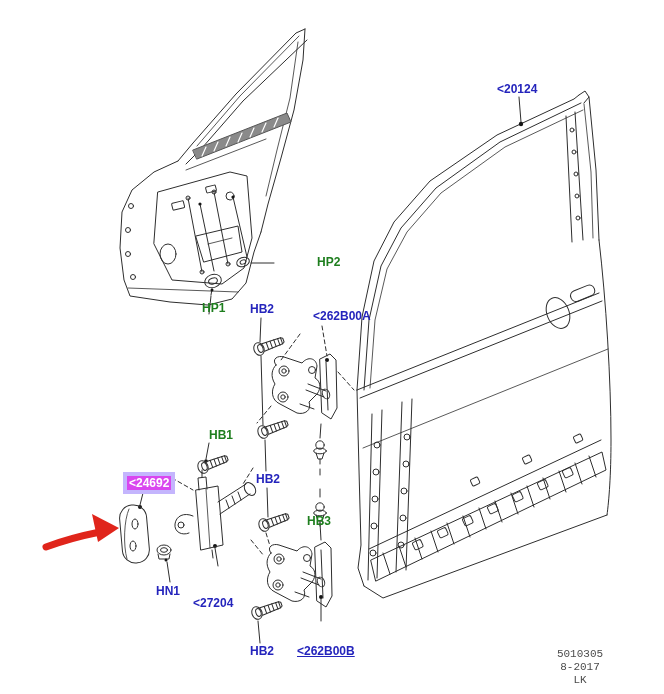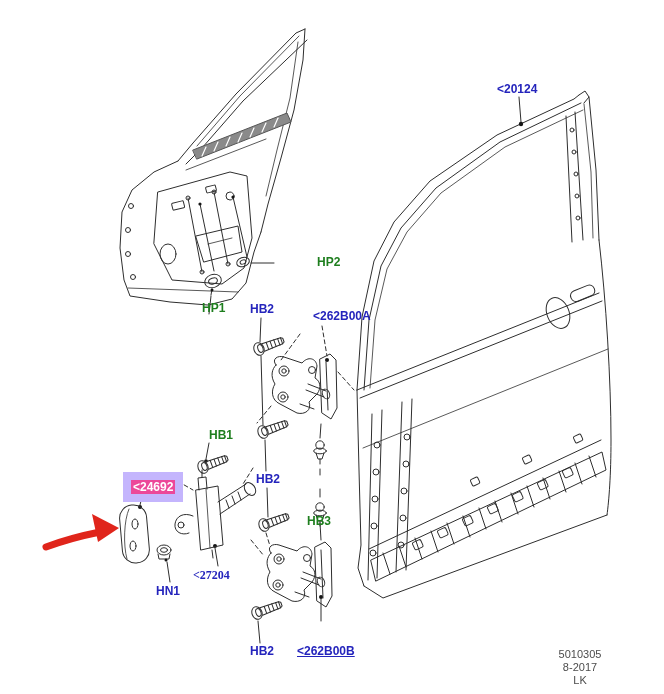--- a/index.html
+++ b/index.html
@@ -11,25 +11,25 @@
   #art .dot{fill:#151515;stroke:none;}
   #art .seal{fill:#8a8a8a;stroke:#555;}
   #art .sealh{stroke:#ffffff;stroke-width:1.2;}
   #art .dash{stroke-dasharray:4 3;}
   #art .thin{stroke-width:0.8;}
   #art .redshaft{stroke:#e0251b;stroke-width:7;}
   #art .redhead{fill:#e0251b;stroke:none;}
   .lbl{position:absolute;font-size:12px;font-weight:bold;white-space:nowrap;cursor:pointer;}
   .lbl.blue{color:#2424bc;}
   .lbl.green{color:#1e7e1e;}
-  .lbl.selected{background:#ec4899;color:#ffffff;border:8px solid #c4b5fd;
+  .lbl.selected{background:#d946ef;color:#ffffff;border:4px solid #c4b5fd;
                 padding:0 2px;line-height:14px;}
   .footer{position:absolute;left:536px;top:648px;width:88px;text-align:center;
           color:#4c4c4c;font-size:11px;line-height:13px;font-weight:normal;}
-  .footer span{display:block;}
+  .footer span{display:block;font-family:Liberation Mono, monospace;}
 </style>
 </head>
 <body>
 
 <div class="stage">
 
   <svg id="art" width="664" height="694" viewBox="0 0 664 694">
     <defs>
       <g id="bolt">
         <ellipse cx="0" cy="0" rx="5" ry="6.5"></ellipse>
@@ -262,21 +262,21 @@
 
   <div class="lbl blue" style="left:497px;top:82px;">&lt;20124</div>
   <div class="lbl green" style="left:277px;top:255px;padding-left:40px;">HP2</div>
   <div class="lbl green" style="left:202px;top:301px;">HP1</div>
   <div class="lbl blue" style="left:250px;top:302px;">HB2</div>
   <div class="lbl blue" style="left:313px;top:309px;">&lt;262B00A</div>
   <div class="lbl green" style="left:201px;top:428px;margin-left:8px;">HB1</div>
   <div class="lbl blue" style="left:256px;top:472px;">HB2</div>
   <div class="lbl green" style="left:307px;top:476px;margin-top:38px;">HB3</div>
   <div class="lbl selected" style="left:123px;top:472px;">&lt;24692</div>
-  <div class="lbl blue" style="left:193px;top:568px;font-family:Liberation Serif, serif;">&lt;27204</div>
+  <div class="lbl blue" style="left:193px;top:596px;">&lt;27204</div>
   <div class="lbl blue" style="left:156px;top:584px;text-align:center;">HN1</div>
   <div class="lbl blue" style="left:297px;top:644px;text-decoration:underline;">&lt;262B00B</div>
   <div class="lbl blue" style="left:250px;top:644px;">HB2</div>
 
   <div class="footer">
     <span>5010305</span>
     <span>8-2017</span>
     <span>LK</span>
   </div>
 

